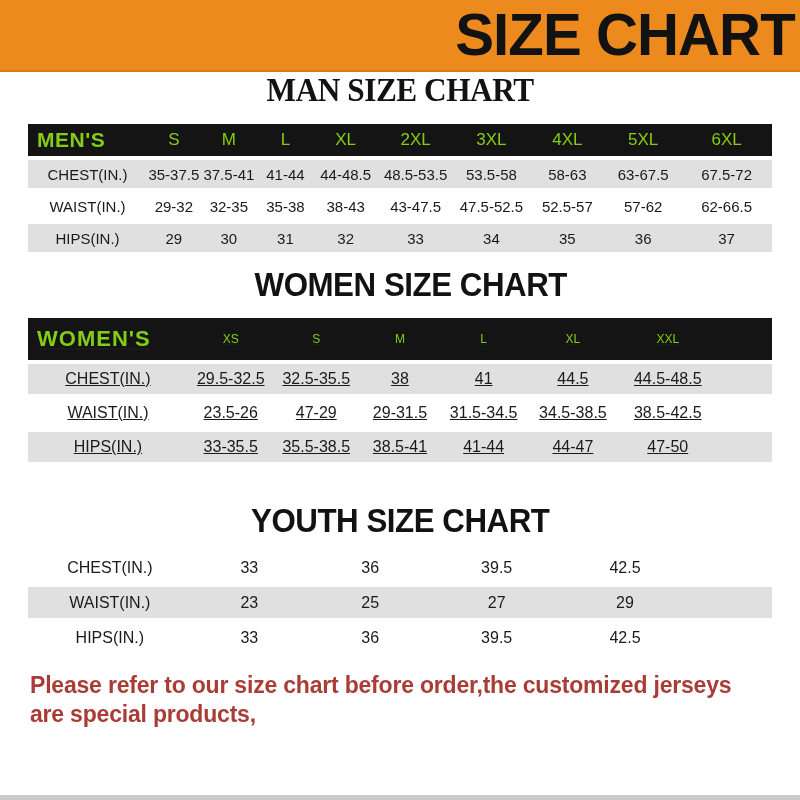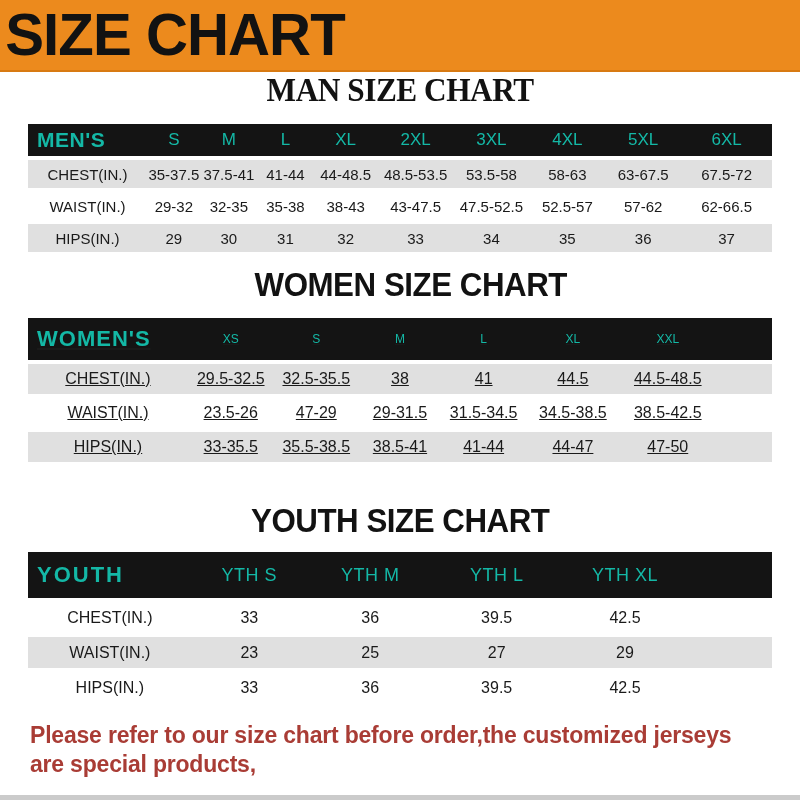--- a/index.html
+++ b/index.html
@@ -3,21 +3,21 @@
 <meta charset="utf-8">
 <style>
   html,body{margin:0;padding:0;}
   body{
     width:800px;height:800px;position:relative;background:#ffffff;
     font-family:"Liberation Sans","DejaVu Sans",sans-serif;
     color:#1a1a1a;overflow:hidden;
   }
   
   .banner{
-    height:72px;background:#ec8a1d;display:flex;align-items:center;justify-content:flex-start;
+    height:72px;background:#ec8a1d;display:flex;align-items:center;justify-content:flex-end;
     border-bottom:2px solid #d87a12;box-sizing:border-box;
   }
   .banner .txt{
     display:inline-block;transform:scaleX(.97);
     font-size:60px;font-weight:bold;letter-spacing:-1px;color:#121212;line-height:1;
   }
   
   .heading{height:36px;line-height:36px;text-align:center;}
   .heading .txt{
     display:inline-block;transform:scaleX(.92);
@@ -27,21 +27,21 @@
   .heading.women{margin-top:10px;padding-left:22px;}
   .heading.youth{margin-top:36px;}
   
   table{
     width:744px;margin-left:28px;border-collapse:separate;border-spacing:0 4px;
     table-layout:fixed;
   }
   table.men{margin-top:12px;}
   table.women{margin-top:12px;text-decoration:underline;}
   table.youth{margin-top:10px;}
-  tr.hdr{background:#141414;color:#14b8a6;}
+  tr.hdr{background:#141414;color:#84cc16;}
   tr.hdr th{font-weight:normal;text-align:center;}
   tr.hdr th.corner{text-align:left;padding-left:9px;font-weight:bold;white-space:nowrap;}
   table.men  tr.hdr th{height:30px;font-size:17px;}
   table.men  tr.hdr th.corner{font-size:21px;letter-spacing:.5px;}
   table.women tr.hdr th{height:40px;font-size:12px;}
   table.women tr.hdr th.corner{font-size:22px;letter-spacing:1px;}
   table.youth tr.hdr th{height:44px;font-size:18px;letter-spacing:.5px;}
   table.youth tr.hdr th.corner{font-size:22px;letter-spacing:2px;}
   tr.data td{text-align:center;background:#ffffff;}
   tr.data.alt td{background:#e0e0e0;}
@@ -198,28 +198,20 @@
 <table class="youth">
   <colgroup>
     <col style="width:22%">
       <col style="width:15.5%">
       <col style="width:17%">
     <col style="width:17%">
       <col style="width:17.5%">
       <col style="width:11%">
   </colgroup>
   <tbody>
-      <tr class="hdr">
-    <th class="corner">YOUTH</th>
-    <th>YTH S</th>
-    <th>YTH M</th>
-    <th>YTH L</th>
-    <th>YTH XL</th>
-    <th></th>
-  </tr>
   <tr class="data">
     <td class="lbl">CHEST(IN.)</td>
     <td>33</td>
     <td>36</td>
     <td>39.5</td>
     <td>42.5</td>
     <td></td>
   </tr>
   <tr class="data alt">
     <td class="lbl">WAIST(IN.)</td>

